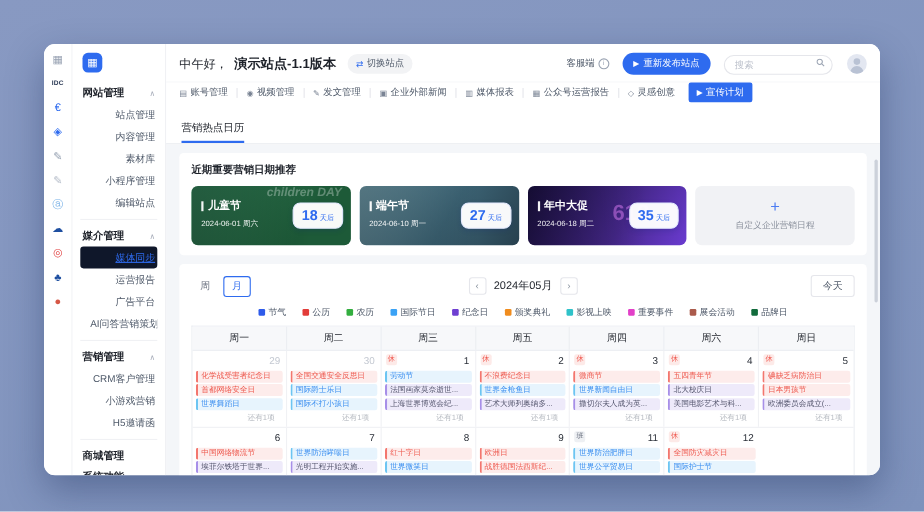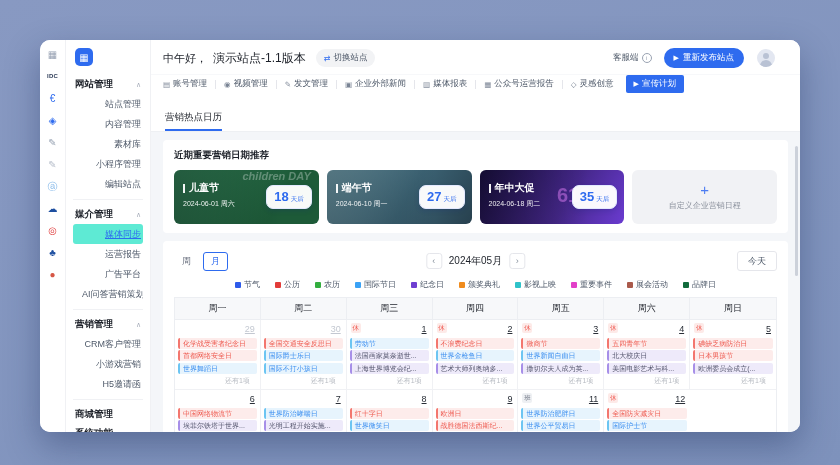--- a/index.html
+++ b/index.html
@@ -17,29 +17,29 @@
   
   .sidebar{width:85px;border-right:1px solid #f0f1f4;flex:none;background:#fff;
     padding:8px 7px 0 7px;box-sizing:border-box;overflow:hidden;}
   .side-logo{width:18px;height:18px;border-radius:5px;background:#2e6bef;color:#fff;
     display:flex;align-items:center;justify-content:center;font-size:10px;margin:0 0 9px 2px;cursor:pointer;}
   .side-group{display:flex;justify-content:space-between;align-items:center;
     font-size:9.5px;font-weight:bold;color:#1d2129;padding:3px 2px;cursor:pointer;}
   .side-group .caret{color:#a7adba;font-size:7px;font-weight:normal;}
   .side-item{font-size:9px;color:#4e5969;padding:3.5px 2px 3.5px 9px;border-radius:3px;
     cursor:pointer;white-space:nowrap;overflow:hidden;text-align:right;}
-  .side-item.active{background:#5eead4;color:#2e6bef;text-decoration:underline;}
+  .side-item.active{background:#0f172a;color:#2e6bef;text-decoration:underline;}
   .side-div{height:1px;background:#f0f1f4;margin:5px 0;}
 
   
   .main{flex:1;display:flex;flex-direction:column;min-width:0;background:#f4f6f9;position:relative;}
   .topbar{background:#fff;flex:none;}
-  .row1{display:flex;align-items:center;padding:8px 25px 6px 12px;gap:6px;}
+  .row1{display:flex;align-items:center;padding:8px 12px 6px 12px;gap:6px;}
   .greet{font-size:11px;color:#1d2129;}
-  .sitename{font-size:12px;font-weight:normal;color:#1d2129;}
+  .sitename{font-size:12px;font-weight:bold;color:#1d2129;}
   .pill-switch{display:flex;align-items:center;gap:3px;background:#f2f3f5;border:none;
     border-radius:10px;padding:3px 8px;font-size:8.5px;color:#4e5969;cursor:pointer;margin-left:4px;}
   .pill-switch .gi{color:#2e6bef;font-size:8px;}
   .spacer{flex:1;}
   .help{display:flex;align-items:center;gap:3px;font-size:8.5px;color:#4e5969;cursor:pointer;}
   .info-icon{width:8px;height:8px;border:1px solid #9aa3b2;border-radius:50%;color:#9aa3b2;
     font-size:6px;line-height:8px;text-align:center;display:inline-block;}
   .btn-republish{display:flex;align-items:center;gap:4px;background:#2e6bef;color:#fff;border:none;
     border-radius:11px;padding:4px 10px;font-size:8.5px;cursor:pointer;margin-left:6px;}
   .btn-republish .gi{font-size:7px;}
@@ -115,21 +115,21 @@
   .wd{font-size:9px;color:#1d2129;text-align:center;padding:4px 0;border-right:1px solid #eceef2;}
   .wd:last-child{border-right:none;}
   .week{display:grid;grid-template-columns:repeat(7,1fr);border-bottom:1px solid #f0f1f4;}
   .cell{border-right:1px solid #f0f1f4;padding:2px 0 3px 0;min-width:0;}
   .cell:last-child{border-right:none;}
   .cell-head{display:flex;align-items:center;justify-content:flex-end;padding:1px 5px;height:12px;position:relative;}
   .badge{position:absolute;left:4px;top:1px;width:10px;height:10px;border-radius:2px;
     font-size:6.5px;line-height:10px;text-align:center;}
   .b-rest{background:#fdeae8;color:#ef564d;}
   .b-work{background:#eef0f3;color:#6b7280;}
-  .dnum{font-size:9px;color:#2a2f38;text-decoration:underline;}
+  .dnum{font-size:9px;color:#2a2f38;}
   .dnum.dim{color:#c3c8d1;}
   .chip{margin:1.5px 3px;height:11px;line-height:11px;font-size:7px;padding:0 2px 0 3px;
     border-left:2px solid;border-radius:2px;white-space:nowrap;overflow:hidden;cursor:pointer;}
   .c-red{background:#fdeceb;border-color:#f3766e;color:#ee5a50;}
   .c-blue{background:#e7f4fd;border-color:#6cc5f2;color:#3a8ef0;}
   .c-purple{background:#eeeafa;border-color:#a78fe8;color:#55566e;}
   .more{font-size:7px;color:#b7bbc2;text-align:right;padding:1px 10px 0 0;cursor:pointer;}
   .scroll-thumb{position:absolute;right:2px;top:14px;width:3px;height:130px;border-radius:2px;background:#ccd1da;}
 </style>
 </head>
@@ -204,20 +204,27 @@
           </button>
           <span class="spacer"></span>
           <span class="help">
             <span>客服端</span>
             <span class="info-icon">i</span>
           </span>
           <button class="btn-republish">
             <span class="gi">▶</span>
             <span>重新发布站点</span>
           </button>
+          <span class="search">
+            <input placeholder="搜索" style="">
+            <svg width="8" height="8" viewBox="0 0 10 10">
+              <circle cx="4" cy="4" r="3" fill="none" stroke="#9aa3b2" stroke-width="1.2"></circle>
+              <line x1="6.4" y1="6.4" x2="9" y2="9" stroke="#9aa3b2" stroke-width="1.2"></line>
+            </svg>
+          </span>
           <span class="avatar"></span>
         </div>
         <div class="row2" id="toolbar">
             <button class="tb-item">
               <span class="gi">▤</span>
               <span>账号管理</span>
             </button>
             <span class="tb-div"></span>
             <button class="tb-item">
               <span class="gi">◉</span>
@@ -368,22 +375,22 @@
               <span class="lg">
                 <span class="sq" style="background: rgb(17, 107, 60);"></span>
                 <span>品牌日</span>
               </span>
             </div>
           <div class="cal-grid">
             <div class="weekday-row" id="weekdays">
                 <div class="wd">周一</div>
                 <div class="wd">周二</div>
                 <div class="wd">周三</div>
+                <div class="wd">周五</div>
                 <div class="wd">周四</div>
-                <div class="wd">周五</div>
                 <div class="wd">周六</div>
                 <div class="wd">周日</div>
               </div>
             <div id="weeks">
                 <div class="week">
                   <div class="cell">
                     <div class="cell-head">
                       <span class="dnum dim">29</span>
                     </div>
                     <div class="chip c-red">化学战受害者纪念日</div>

